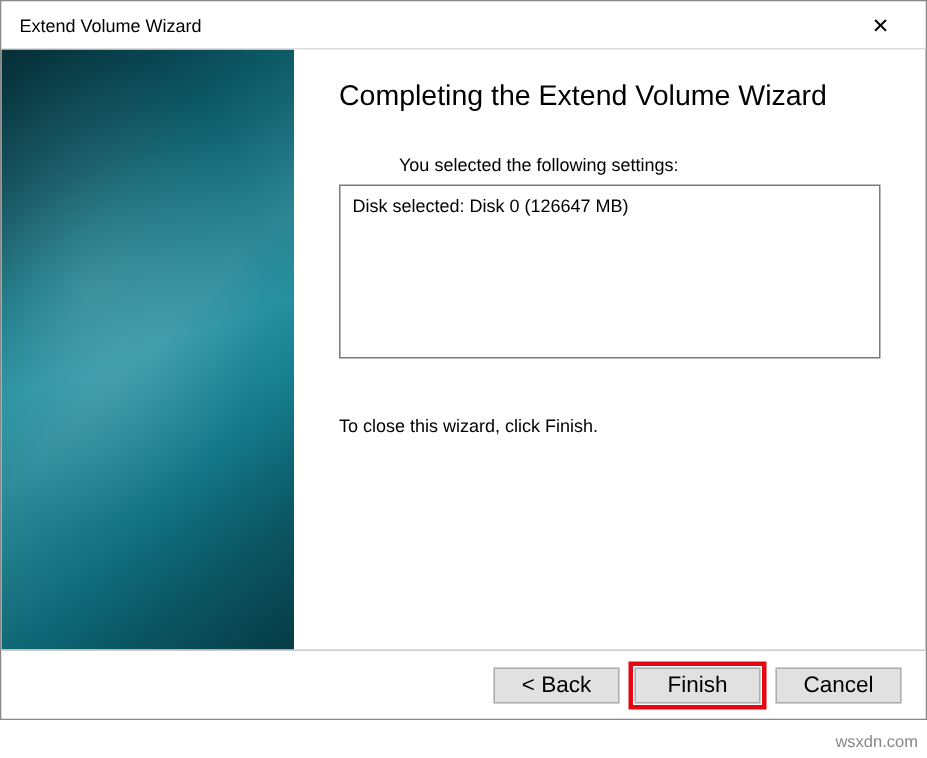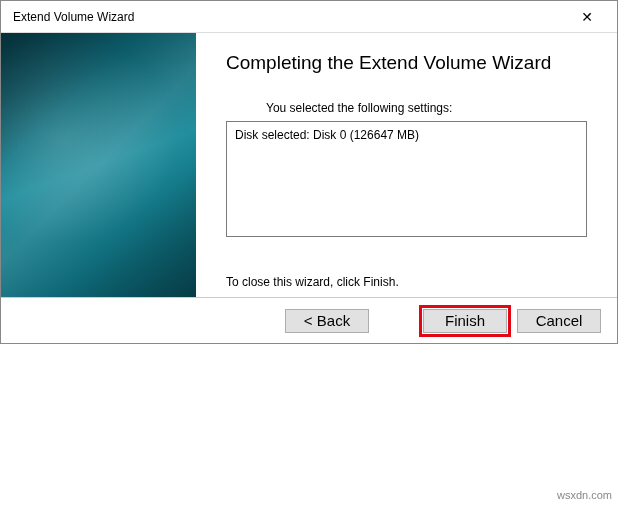--- a/index.html
+++ b/index.html
@@ -6,21 +6,21 @@
     body {
       font-family: "Segoe UI", Tahoma, sans-serif;
       font-size: 12px;
       background: #fff;
       width: 618px;
       height: 505px;
       position: relative;
     }
     .dialog {
       width: 618px;
-      height: 344px;
+      height: 480px;
       border: 1px solid #888;
       background: #fff;
       display: flex;
       flex-direction: column;
     }
     .titlebar {
       height: 32px;
       display: flex;
       align-items: center;
       padding: 0 8px 0 12px;
@@ -39,21 +39,20 @@
       align-items: center;
       justify-content: center;
       font-size: 14px;
       cursor: pointer;
       color: #000;
     }
     .body-area {
       flex: 1;
       display: flex;
       overflow: hidden;
-      align-items: center;
     }
     .side-graphic {
       width: 195px;
       height: 100%;
       background: linear-gradient(160deg, #0a4a56 0%, #0c5c6a 20%, #1a8a9a 50%, #0f6b7a 80%, #0a5a68 100%);
       position: relative;
     }
     .side-graphic::before {
       content: "";
       position: absolute;
@@ -107,21 +106,20 @@
       font-size: 15px;
       font-family: inherit;
       background: #e1e1e1;
       border: 1px solid #adadad;
       cursor: pointer;
       padding: 0 10px;
     }
     .highlight-finish {
       outline: 3px solid #e30613;
       outline-offset: 1px;
-      margin-left: 44px;
     }
     .watermark {
       position: absolute;
       bottom: 4px;
       right: 6px;
       font-size: 11px;
       color: #888;
       font-family: sans-serif;
     }
   </style>

